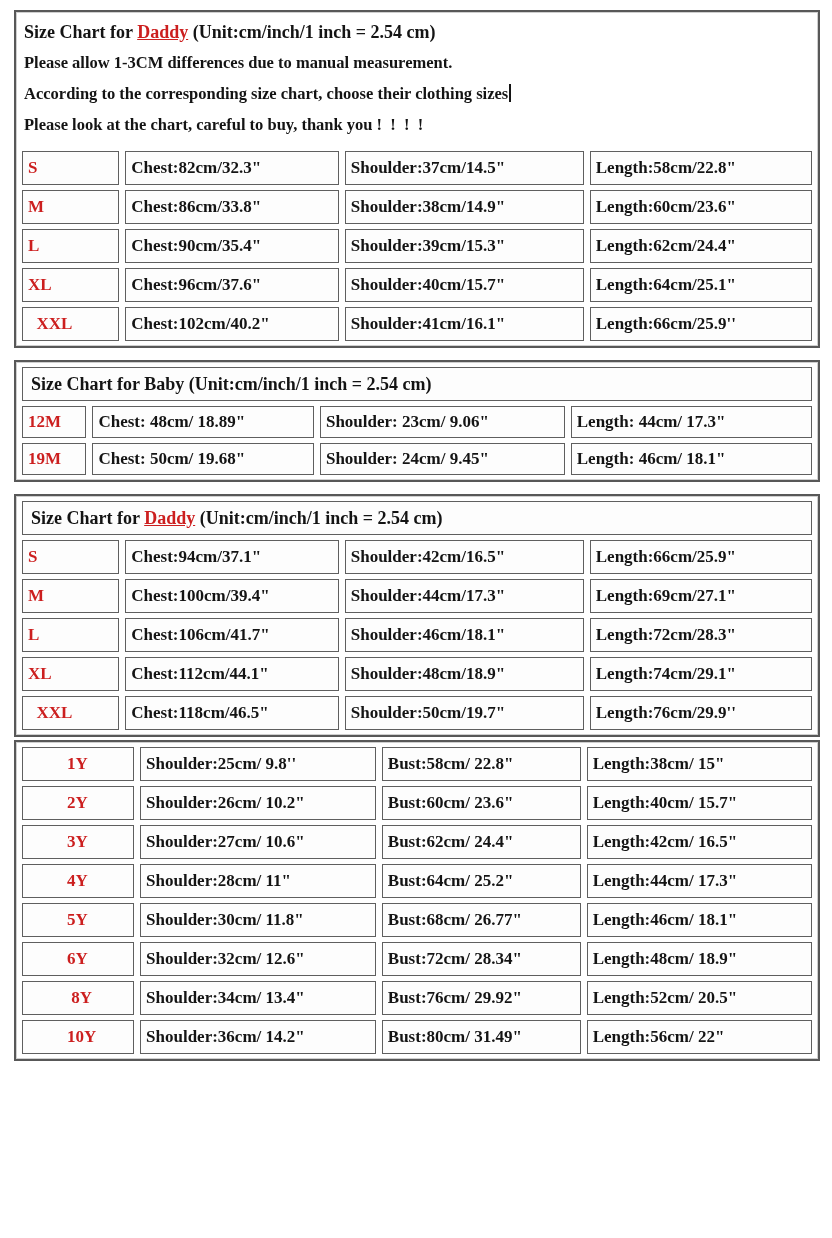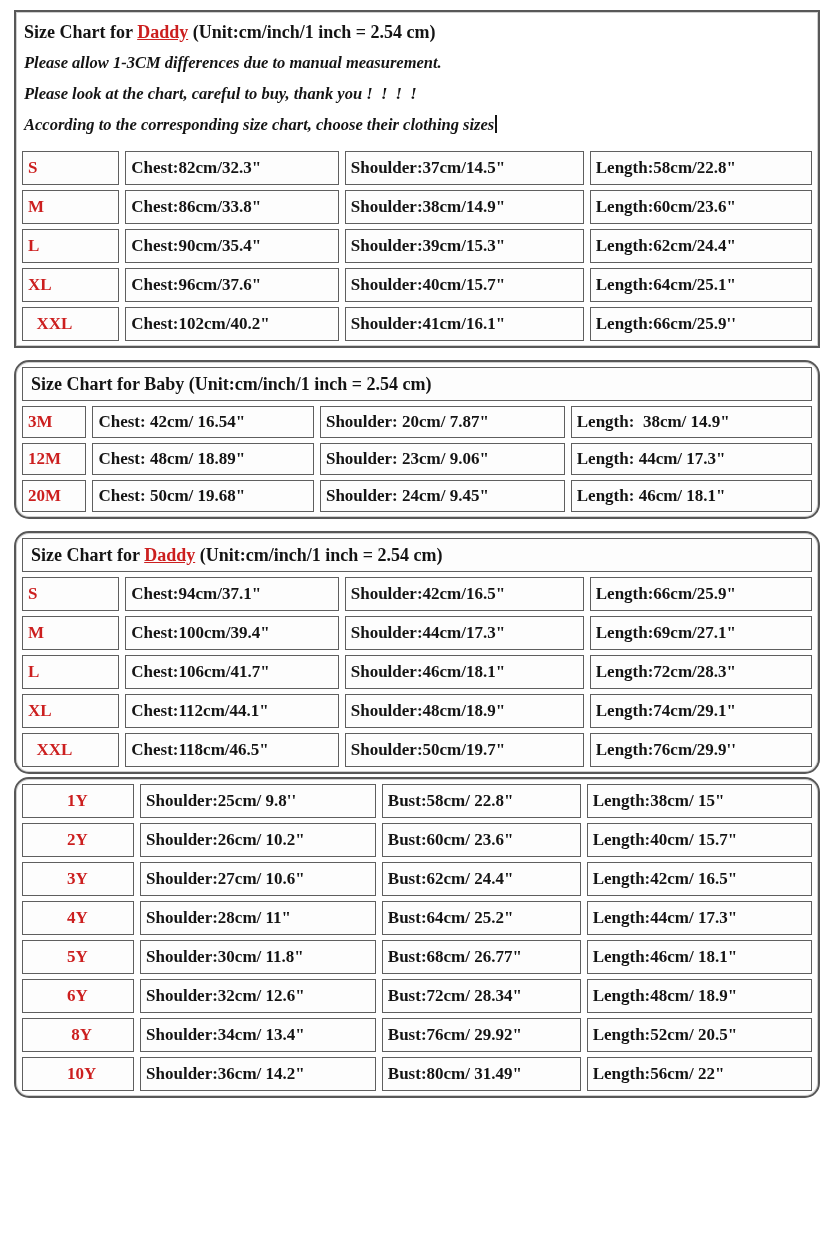--- a/index.html
+++ b/index.html
@@ -11,26 +11,26 @@
     font-family: "Liberation Serif", "DejaVu Serif", serif;
     font-weight: bold;
     color: #141414;
   }
   .box {
     border: 2px solid #585858;
     box-shadow: inset 0 0 0 1px #cfcfcf;
     background: #ffffff;
     box-sizing: border-box;
   }
-  .box + .box { margin-top: 12px; border-radius: 15px; }
+  .box + .box { margin-top: 12px; }
   .box-kid { margin-top: 3px !important; }
 
   .box-header { padding: 7px 8px 3px 8px; }
   .free-title { font-size: 18px; line-height: 26px; margin: 0 0 2px 0; }
-  .note { font-size: 16.5px; line-height: 26px; margin: 5px 0; white-space: pre-wrap; font-style: italic; }
+  .note { font-size: 16.5px; line-height: 26px; margin: 5px 0; white-space: pre-wrap; }
 
   .hl-red { color: #cc1f1f; text-decoration: underline; }
   .hl-none { color: inherit; }
 
   .caret {
     display: inline-block;
     width: 1.5px; height: 18px;
     background: #141414;
     vertical-align: -3px;
     margin-left: 1px;
@@ -83,22 +83,22 @@
 </style>
 </head>
 <body>
 
 <div class="page">
 
   <section class="box box-mama">
     <div class="box-header">
       <div class="free-title"><span>Size Chart for </span><span class="hl-red">Daddy</span><span> (Unit:cm/inch/1 inch = 2.54 cm)</span></div>
       <p class="note">Please allow 1-3CM differences due to manual measurement.</p>
+      <p class="note"><span>According to the corresponding size chart, choose their clothing sizes</span><span class="caret"></span></p>
       <p class="note">Please look at the chart, careful to buy, thank you !  !  !  !</p>
-      <p class="note"><span>According to the corresponding size chart, choose their clothing sizes</span><span class="caret"></span></p>
     </div>
     <table class="grid t-adult">
       <tbody>
           <tr>
     <td class="size-cell">S</td>
     <td>Chest:82cm/32.3"</td>
     <td>Shoulder:37cm/14.5"</td>
     <td>Length:58cm/22.8"</td>
   </tr>
           <tr>
@@ -127,33 +127,27 @@
   </tr>
         </tbody>
     </table>
   </section>
 
   <section class="box box-baby">
     <div class="title-cell"><span>Size Chart for </span><span class="hl-none">Baby</span><span> (Unit:cm/inch/1 inch = 2.54 cm)</span></div>
     <table class="grid t-baby">
       <tbody>
           <tr>
-    <td class="size-cell">3M</td>
-    <td>Chest: 42cm/ 16.54"</td>
-    <td>Shoulder: 20cm/ 7.87"</td>
-    <td>Length:  38cm/ 14.9"</td>
-  </tr>
-          <tr>
     <td class="size-cell">12M</td>
     <td>Chest: 48cm/ 18.89"</td>
     <td>Shoulder: 23cm/ 9.06"</td>
     <td>Length: 44cm/ 17.3"</td>
   </tr>
           <tr>
-    <td class="size-cell">20M</td>
+    <td class="size-cell">19M</td>
     <td>Chest: 50cm/ 19.68"</td>
     <td>Shoulder: 24cm/ 9.45"</td>
     <td>Length: 46cm/ 18.1"</td>
   </tr>
         </tbody>
     </table>
   </section>
 
   <section class="box box-daddy">
     <div class="title-cell"><span>Size Chart for </span><span class="hl-red">Daddy</span><span> (Unit:cm/inch/1 inch = 2.54 cm)</span></div>

